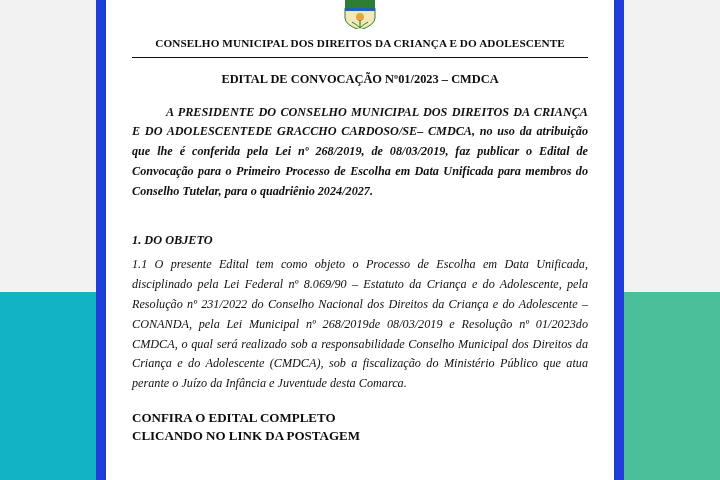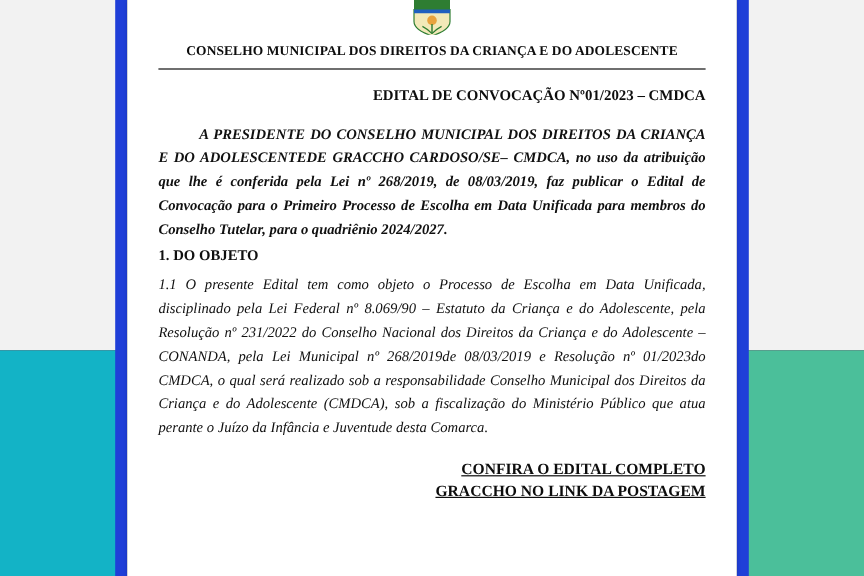--- a/index.html
+++ b/index.html
@@ -13,21 +13,21 @@
     font-family: "Liberation Serif", serif;
     background: #ffffff;
   }
 
   
   .stage {
     position: relative;
     width: 720px;
     height: 480px;
     overflow: hidden;
-    background: #0f172a;
+    background: #a21caf;
   }
   .bg-left-top {
     position: absolute;
     left: 0; top: 0;
     width: 104px; height: 292px;
     background: #f2f2f2;
   }
   .bg-left-bottom {
     position: absolute;
     left: 0; top: 292px;
@@ -99,21 +99,21 @@
     line-height: 1.22;
     margin-top: 5px;
     color: #0d0d0d;
   }
   .hr-rule {
     border: 0;
     border-top: 1px solid #111;
     margin: 6px 0 0 0;
   }
   .edital-title {
-    text-align: right;
+    text-align: center;
     font-weight: bold;
     font-size: 12.4px;
     margin-top: 14px;
     color: #0d0d0d;
   }
 
   
   .para {
     text-align: justify;
     font-size: 12.2px;
@@ -123,34 +123,34 @@
     font-style: italic;
   }
   .para-lead {
     margin-top: 16px;
     font-weight: bold;
     text-indent: 34px;
   }
   .section-title {
     font-weight: bold;
     font-size: 12.3px;
-    margin-top: 5px;
+    margin-top: 32px;
     color: #101010;
+    font-style: italic;
   }
   .para-body {
     margin-top: 7px;
   }
   .closing {
-    text-align: right;
+    text-align: left;
     font-weight: bold;
     font-size: 13px;
     line-height: 1.3;
     margin-top: 16px;
     color: #0d0d0d;
-    text-decoration: underline;
   }
   .closing div + div { margin-top: 1px; }
 </style>
 </head>
 <body>
 
 <div class="stage">
 
   <div class="bg-left-top"></div>
   <div class="bg-left-bottom"></div>
@@ -186,19 +186,19 @@
       <div class="edital-title">EDITAL DE CONVOCAÇÃO Nº01/2023 – CMDCA</div>
 
       <p class="para para-lead">A PRESIDENTE DO CONSELHO MUNICIPAL DOS DIREITOS DA CRIANÇA E DO ADOLESCENTEDE GRACCHO CARDOSO/SE– CMDCA, no uso da atribuição que lhe é conferida pela Lei nº 268/2019, de 08/03/2019, faz publicar o Edital de Convocação para o Primeiro Processo de Escolha em Data Unificada para membros do Conselho Tutelar, para o quadriênio 2024/2027.</p>
 
       <div class="section-title">1. DO OBJETO</div>
 
       <p class="para para-body">1.1 O presente Edital tem como objeto o Processo de Escolha em Data Unificada, disciplinado pela Lei Federal nº 8.069/90 – Estatuto da Criança e do Adolescente, pela Resolução nº 231/2022 do Conselho Nacional dos Direitos da Criança e do Adolescente – CONANDA, pela Lei Municipal nº 268/2019de 08/03/2019 e Resolução nº 01/2023do CMDCA, o qual será realizado sob a responsabilidade Conselho Municipal dos Direitos da Criança e do Adolescente (CMDCA), sob a fiscalização do Ministério Público que atua perante o Juízo da Infância e Juventude desta Comarca.</p>
 
       <div class="closing">
         <div>CONFIRA O EDITAL COMPLETO</div>
-        <div>GRACCHO NO LINK DA POSTAGEM</div>
+        <div>CLICANDO NO LINK DA POSTAGEM</div>
       </div>
 
     </div>
   </div>
 
 </div>
 
 </body></html>

